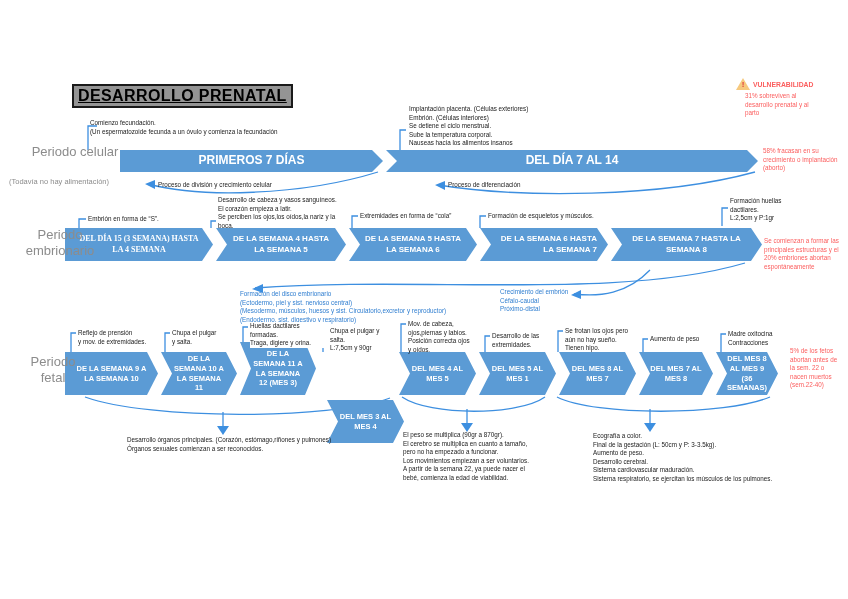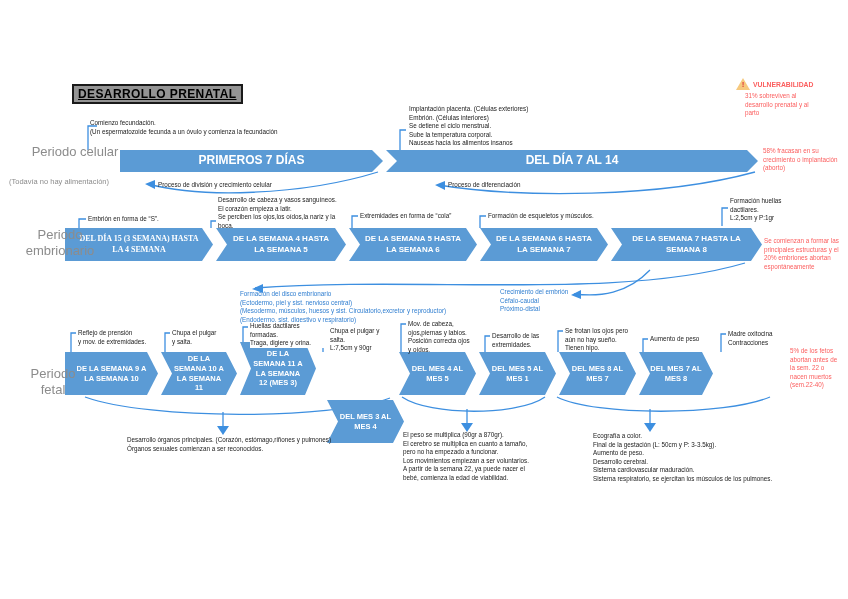--- a/index.html
+++ b/index.html
@@ -1,19 +1,19 @@
 <!DOCTYPE html>
 <html><head>
 <meta charset="utf-8">
 <style>
   html,body{margin:0;padding:0;background:#fff;}
   .canvas{position:relative;width:848px;height:599px;background:#fff;overflow:hidden;
           font-family:"Liberation Sans",sans-serif;}
   .title{position:absolute;left:72px;top:84px;background:#949494;color:#000;
-         border:2px solid #1a1a1a;font-weight:bold;font-size:12px;letter-spacing:.4px;
+         border:2px solid #1a1a1a;font-weight:bold;font-size:16px;letter-spacing:.4px;
          padding:1px 4px;text-decoration:underline;z-index:3;}
   .period-label{position:absolute;color:#8c8c8c;font-size:13px;text-align:center;
                 line-height:1.25;z-index:3;}
   .period-sub{position:absolute;color:#8c8c8c;font-size:7.5px;text-align:center;z-index:3;}
   .chev{position:absolute;background:#5b9bd5;color:#fff;font-weight:bold;display:flex;
         align-items:center;justify-content:center;text-align:center;line-height:1.3;z-index:2;
         clip-path:polygon(0 0,calc(100% - 11px) 0,100% 50%,calc(100% - 11px) 100%,0 100%,11px 50%);}
   .chev.first{clip-path:polygon(0 0,calc(100% - 11px) 0,100% 50%,calc(100% - 11px) 100%,0 100%);}
   .chev span{padding:0 11px;display:block;width:100%;}
   .r1{top:150px;height:22px;font-size:12px;}
@@ -85,21 +85,21 @@
 
   <div class="vuln-tri">
       <i>!</i>
     </div>
   <div class="note red bold" style="left:753px;top:80px;width:80px;font-size:6.8px;">VULNERABILIDAD</div>
   <div class="note red" style="left:745px;top:92px;width:70px;">31% sobreviven al desarrollo prenatal y al parto</div>
 
   <div class="period-label" style="left:15px;top:144px;width:90px;margin-left:15px;">Periodo celular</div>
   <div class="period-sub" style="left:5px;top:177px;width:108px;">(Todavía no hay alimentación)</div>
   <div class="period-label" style="left:10px;top:227px;width:100px;">Periodo embrionario</div>
-  <div class="period-label" style="left:18px;top:354px;width:70px;margin-top:12px;">Periodo fetal</div>
+  <div class="period-label" style="left:18px;top:354px;width:70px;">Periodo fetal</div>
 
   <div class="chev r1 first" style="left:120px;width:263px;">
     <span>PRIMEROS 7 DÍAS</span>
     </div>
   <div class="chev r1" style="left:386px;width:372px;">
     <span>DEL DÍA 7 AL 14</span>
     </div>
 
   <div class="note" style="left:90px;top:119px;width:220px;">Comienzo fecundación.
 (Un espermatozoide fecunda a un óvulo y comienza la fecundación</div>
@@ -114,21 +114,21 @@
 
   <div class="chev r2 first" style="left:65px;width:148px;font-family:Liberation Serif, serif;">
     <span>DEL DÍA 15 (3 SEMANA) HASTA LA 4 SEMANA</span>
     </div>
   <div class="chev r2" style="left:216px;width:130px;">
     <span>DE LA SEMANA 4 HASTA LA SEMANA 5</span>
     </div>
   <div class="chev r2" style="left:349px;width:128px;">
     <span>DE LA SEMANA 5 HASTA LA SEMANA 6</span>
     </div>
-  <div class="chev r2" style="left:480px;width:128px;">
+  <div class="chev r2" style="left:480px;width:128px;text-align:right;">
     <span>DE LA SEMANA 6 HASTA LA SEMANA 7</span>
     </div>
   <div class="chev r2" style="left:611px;width:151px;">
     <span>DE LA SEMANA 7 HASTA LA SEMANA 8</span>
     </div>
 
   <div class="note" style="left:88px;top:215px;width:120px;">Embrión en forma de “S”.</div>
   <div class="note" style="left:218px;top:196px;width:134px;">Desarrollo de cabeza y vasos sanguíneos.
 El corazón empieza a latir.
 Se perciben los ojos,los oídos,la nariz y la boca.</div>
@@ -161,20 +161,23 @@
     <span>DEL MES 4 AL MES 5</span>
     </div>
   <div class="chev r3" style="left:479px;width:77px;">
     <span>DEL MES 5 AL MES 1</span>
     </div>
   <div class="chev r3" style="left:559px;width:77px;">
     <span>DEL MES 8 AL MES 7</span>
     </div>
   <div class="chev r3" style="left:639px;width:74px;">
     <span>DEL MES 7 AL MES 8</span>
+    </div>
+  <div class="chev r3" style="left:716px;width:62px;">
+    <span>DEL MES 8 AL MES 9 (36 SEMANAS)</span>
     </div>
 
   <div class="note" style="left:78px;top:329px;width:88px;">Reflejo de prensión
 y mov. de extremidades.</div>
   <div class="note" style="left:172px;top:329px;width:70px;">Chupa el pulgar
 y salta.</div>
   <div class="note" style="left:250px;top:322px;width:80px;background:#fff;">Huellas dactilares
 formadas.
 Traga, digiere y orina.</div>
   <div class="note" style="left:330px;top:327px;width:70px;">Chupa el pulgar y

